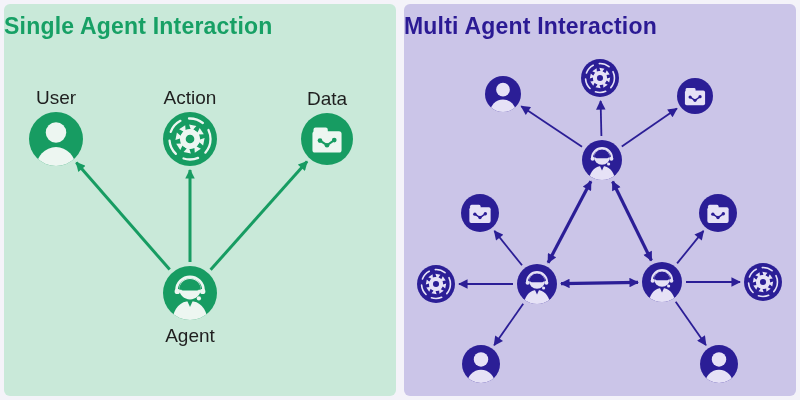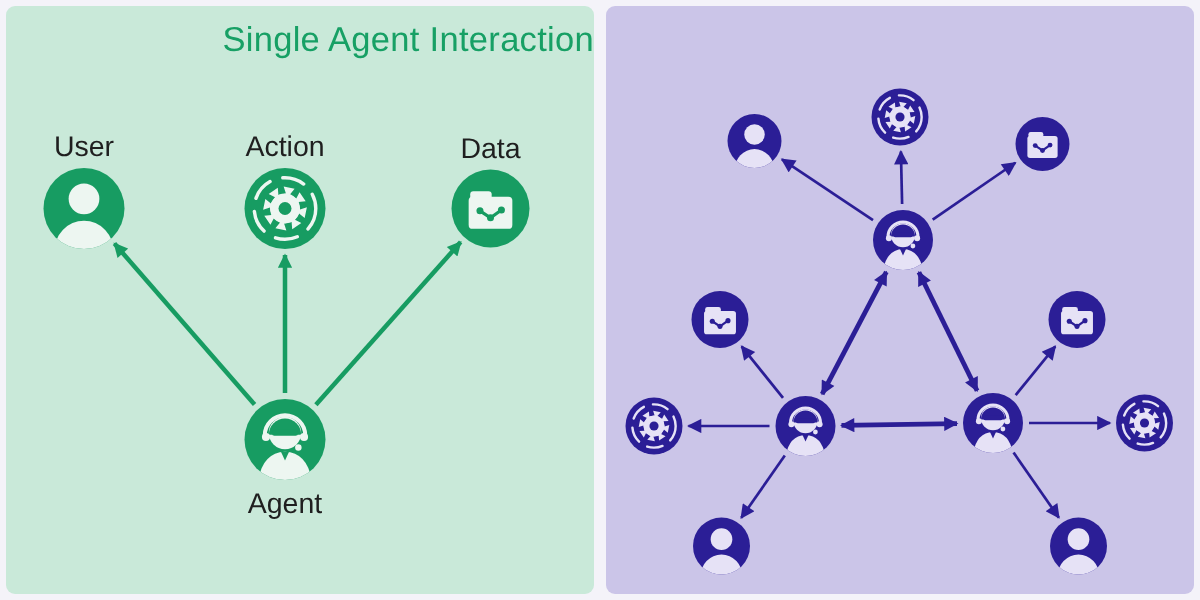--- a/index.html
+++ b/index.html
@@ -10,21 +10,21 @@
   }
   .stage{position:relative;width:800px;height:400px;background:#f4f3f9;}
   .panel{
     position:absolute;top:4px;width:392px;height:392px;
     border-radius:6px;overflow:hidden;
   }
   #panel-single{left:4px;}
   #panel-multi{left:404px;}
   .panel-title{
     position:absolute;top:9px;left:0;width:100%;
-    text-align:right;font-size:23px;font-weight:normal;
+    text-align:left;font-size:23px;font-weight:bold;
     letter-spacing:0.2px;z-index:2;
   }
   .diagram-svg{position:absolute;left:0;top:0;width:392px;height:392px;z-index:1;}
   .node-label{
     font-family:"Liberation Sans", sans-serif;
     font-size:19px;
   }
 </style>
 </head>
 <body style="background: rgb(244, 243, 249);">
@@ -99,20 +99,21 @@
               <circle cx="198.69" cy="287.38" r="2.7" fill="#edf6f1"></circle>
               <circle cx="194.91" cy="294.4" r="2.16" fill="#edf6f1"></circle>
             </g>
           </g>
           <text class="node-label" x="186" y="338" text-anchor="middle" fill="#1f1f1f">Agent</text>
         </g>
       </svg>
   </div>
 
   <div class="panel" id="panel-multi" style="background: rgb(203, 197, 232);">
+    <div class="panel-title" style="color: rgb(43, 26, 148);">Multi Agent Interaction</div>
     <svg class="diagram-svg" id="svg-multi" viewBox="0 0 392 392">
         <defs>
           <marker id="ah-multi" viewBox="0 0 10 10" refX="9" refY="5" markerWidth="10.5" markerHeight="9.5" orient="auto-start-reverse" markerUnits="userSpaceOnUse">
             <path d="M0,0 L10,5 L0,10 z" fill="#2b1e96"></path>
           </marker>
         </defs>
         <line x1="186.9" y1="177.3" x2="144.1" y2="258.7" stroke="#2b1e96" stroke-width="3.2" marker-end="url(#ah-multi)" marker-start="url(#ah-multi)"></line>
         <line x1="208.6" y1="177.5" x2="247.4" y2="256.5" stroke="#2b1e96" stroke-width="3.2" marker-end="url(#ah-multi)" marker-start="url(#ah-multi)"></line>
         <line x1="157.0" y1="279.6" x2="234.0" y2="278.4" stroke="#2b1e96" stroke-width="3.2" marker-end="url(#ah-multi)" marker-start="url(#ah-multi)"></line>
         <line x1="197.4" y1="132.0" x2="196.6" y2="97.0" stroke="#2b1e96" stroke-width="1.8" marker-end="url(#ah-multi)"></line>

